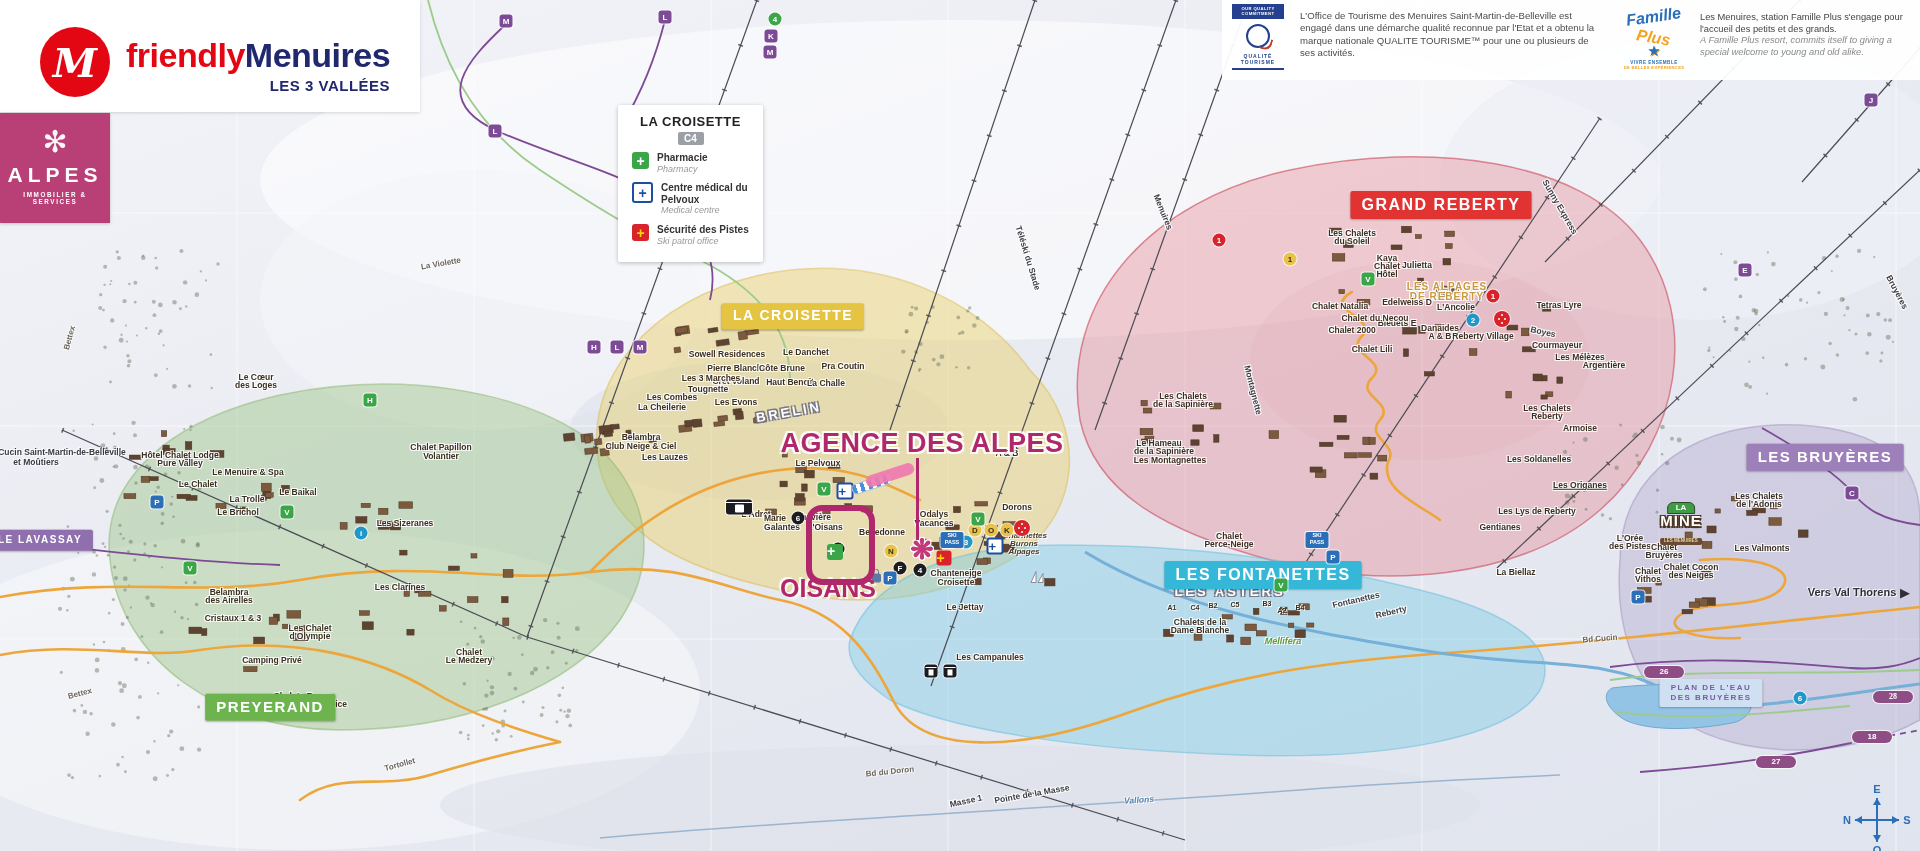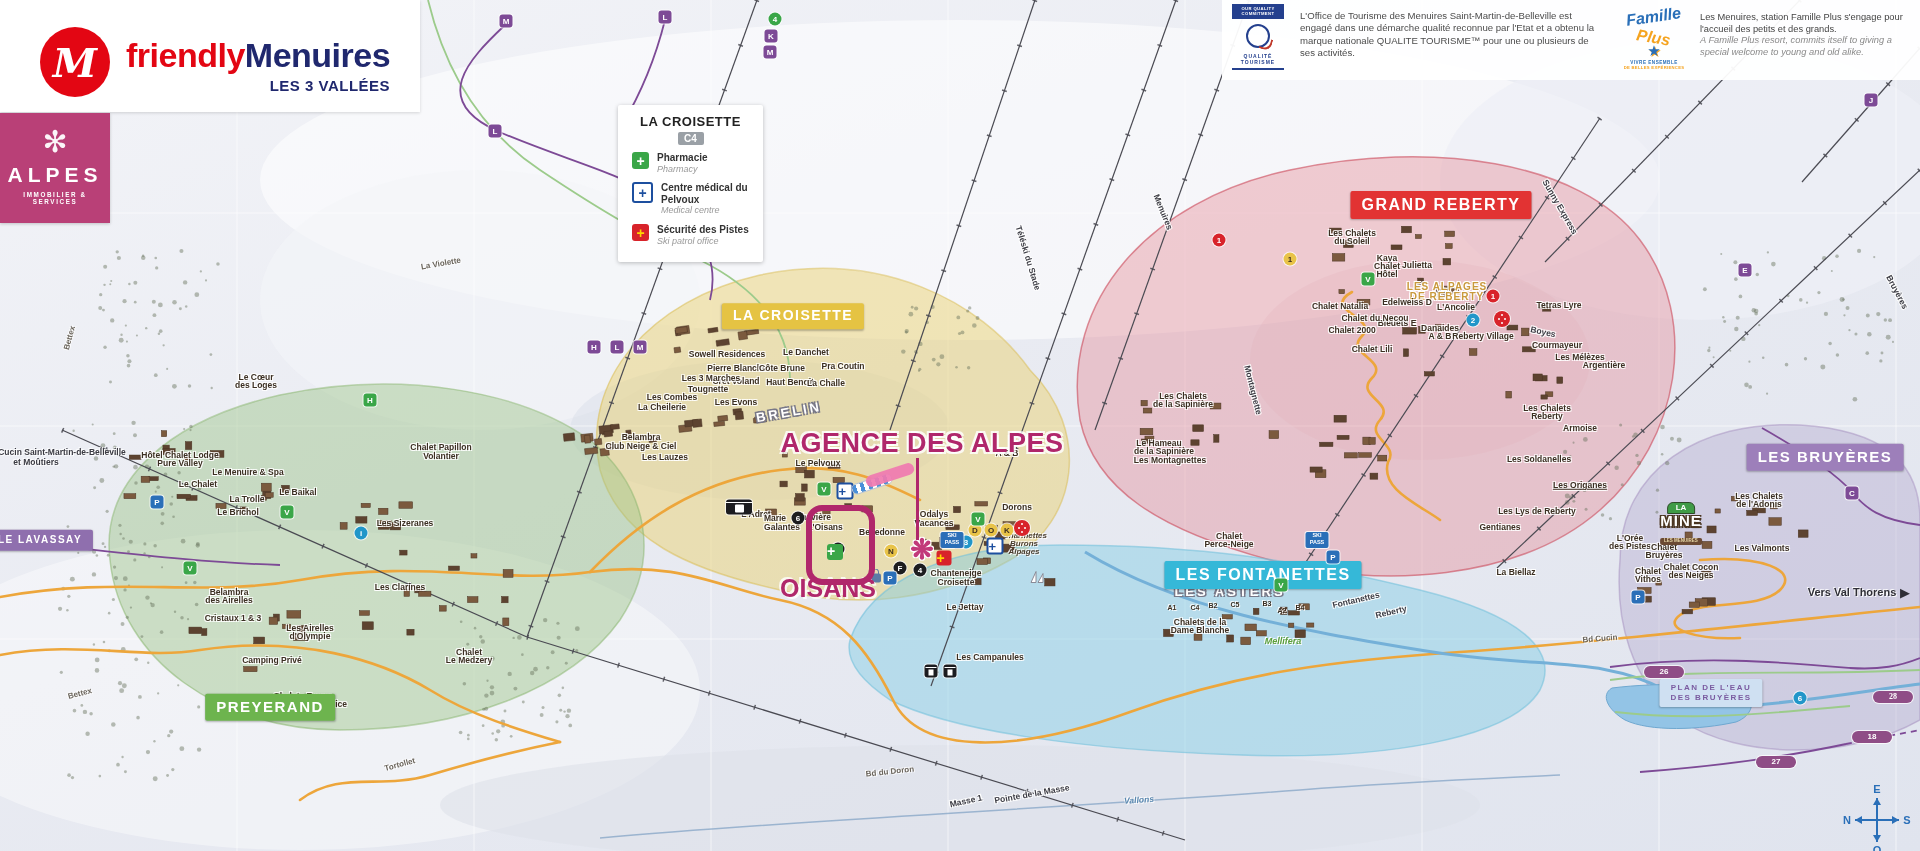--- a/index.html
+++ b/index.html
@@ -891,21 +891,21 @@
       <div class="lb sm" style="left: 248px; top: 472px;">Le Menuire &amp; Spa</div>
       <div class="lb sm" style="left: 198px; top: 484px;">Le Chalet</div>
       <div class="lb sm" style="left: 298px; top: 492px;">Le Baikal</div>
       <div class="lb sm" style="left: 247px; top: 499px;">La Trolle</div>
       <div class="lb sm" style="left: 238px; top: 512px;">Le Brichol</div>
       <div class="lb sm" style="left: 405px; top: 523px;">Les Sizeranes</div>
       <div class="lb sm" style="left: 400px; top: 587px;">Les Clarines</div>
       <div class="lb sm" style="left: 229px; top: 592px;">Belambra</div>
       <div class="lb sm" style="left: 229px; top: 600px;">des Airelles</div>
       <div class="lb sm" style="left: 233px; top: 618px;">Cristaux 1 &amp; 3</div>
-      <div class="lb sm" style="left: 310px; top: 628px;">Les Airelles</div>
+      <div class="lb sm" style="left: 310px; top: 628px;">Les Chalet</div>
       <div class="lb sm" style="left: 310px; top: 636px;">d'Olympie</div>
       <div class="lb sm" style="left: 272px; top: 660px;">Camping Privé</div>
       <div class="lb sm" style="left: 469px; top: 652px;">Chalet</div>
       <div class="lb sm" style="left: 469px; top: 660px;">Le Medzery</div>
       <div class="lb sm" style="left: 304px; top: 696px;">Chalets Emma,</div>
       <div class="lb sm" style="left: 304px; top: 704px;">Marie, Sophie &amp; Alice</div>
       <div class="lb road" style="left: 441px; top: 264px; transform: translate(-50%, -50%) rotate(-10deg);">La Violette</div>
       <div class="lb road" style="left: 70px; top: 338px; transform: translate(-50%, -50%) rotate(-75deg);">Bettex</div>
       <div class="lb road" style="left: 80px; top: 694px; transform: translate(-50%, -50%) rotate(-15deg);">Bettex</div>
       <div class="lb road" style="left: 400px; top: 765px; transform: translate(-50%, -50%) rotate(-15deg);">Tortollet</div>

